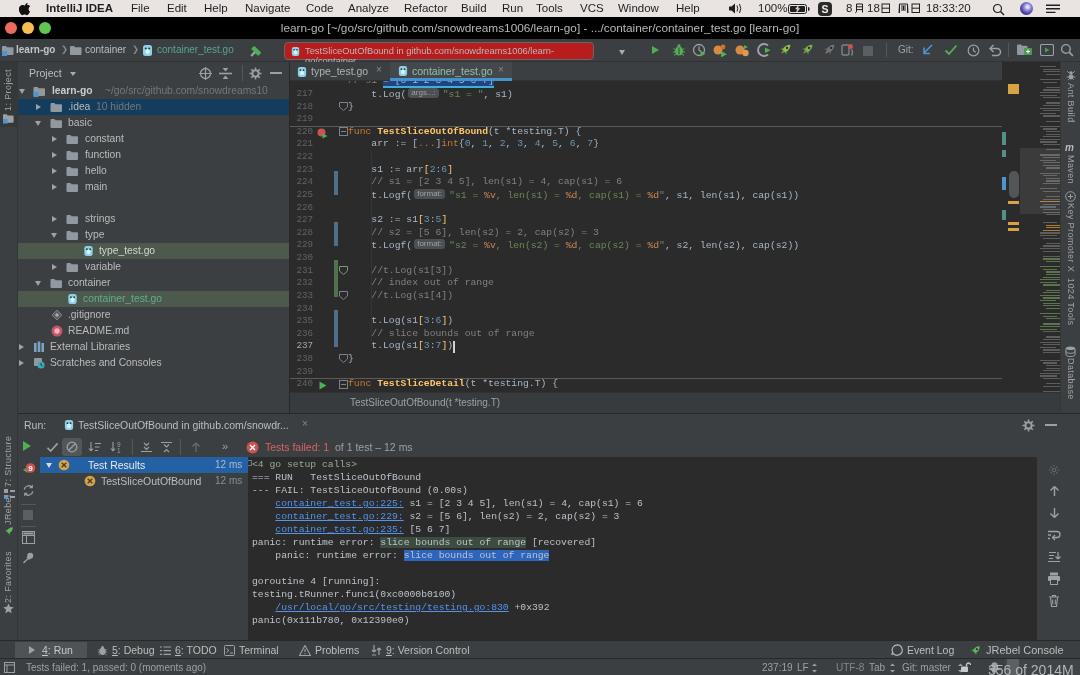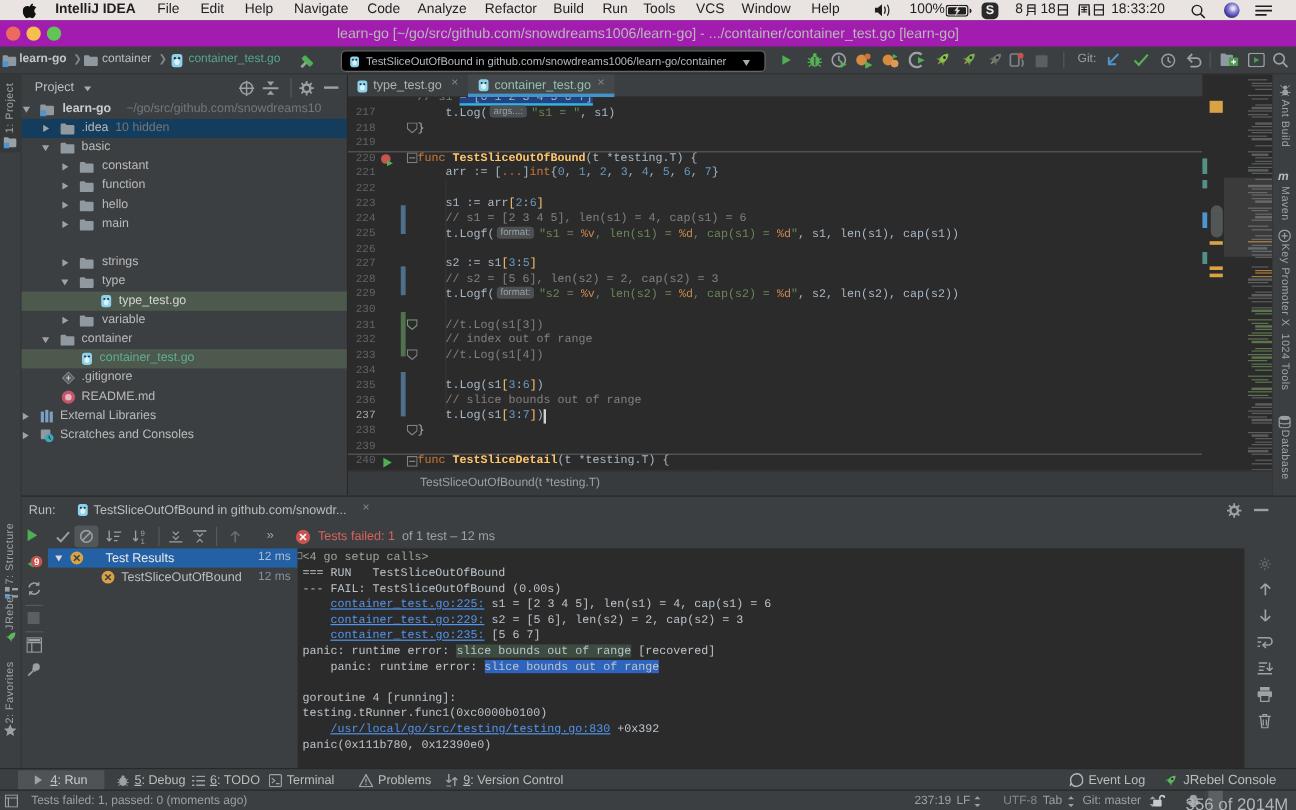--- a/index.html
+++ b/index.html
@@ -78,21 +78,21 @@
         <path d="M8.5 8.5 12 12" stroke="#1f1f1f" stroke-width="1.4"></path>
       </svg>
  <div class="a" style="left:1020px;top:2px;width:13px;height:13px;border-radius:50%;background:radial-gradient(circle at 58% 38%, #dfe4f5 0 10%, #8a7fd8 34%, #4a3fa0 62%, #171338 95%)"></div>
  <svg class="a" style="left:1046px;top:3.5px" width="15" height="10" viewBox="0 0 15 10">
         <g stroke="#1f1f1f" stroke-width="1.4">
           <path d="M0 1.2h14M0 4.8h14M0 8.4h9.5"></path>
         </g>
       </svg>
 </div>
 
-<div class="a" style="left:0;top:17px;width:1080px;height:22px;background:#a21caf">
+<div class="a" style="left:0;top:17px;width:1080px;height:22px;background:#000000">
  <div class="a" style="left:5px;top:5px;width:12px;height:12px;border-radius:50%;background:#ed6a5e"></div>
  <div class="a" style="left:22px;top:5px;width:12px;height:12px;border-radius:50%;background:#f5bf4f"></div>
  <div class="a" style="left:39px;top:5px;width:12px;height:12px;border-radius:50%;background:#61c554"></div>
  <div class="a" style="left:0;top:0;width:1080px;height:22px;text-align:center;line-height:23px;color:#b8b8b8;font-size:11.8px">learn-go [~/go/src/github.com/snowdreams1006/learn-go] - .../container/container_test.go [learn-go]</div>
 </div>
 
 <div class="a" style="left:0;top:39px;width:1080px;height:23px;background:#3c3f41;border-bottom:1px solid #323232">
  <svg class="a" style="left:2px;top:6px" width="13" height="11" viewBox="0 0 13 11">
         <path fill="#90999f" d="M0 2q0-1 1-1h3l1 1.2h5.5q1 0 1 1V9q0 1-1 1H1Q0 10 0 9z"></path>
         <rect x="0" y="6" width="5" height="5" fill="#4e94ce"></rect>
@@ -110,21 +110,21 @@
         <circle cx="7.2" cy="4.5" r="1" fill="#26333a"></circle>
         <ellipse cx="5.5" cy="7.5" rx="2.2" ry="2.6" fill="#d9f2fa"></ellipse>
       </svg>
  <span class="a" style="left:157px;top:4.5px;font-size:10px;color:#55a58e">container_test.go</span>
  <svg class="a" style="left:248px;top:4px" width="16" height="15" viewBox="0 0 16 15">
         <g transform="rotate(45 8 8)">
           <rect x="3" y="5.5" width="10" height="4.5" rx="1" fill="#4db052"></rect>
           <rect x="7" y="9.5" width="2.2" height="5.5" fill="#9aa0a4"></rect>
         </g>
       </svg>
- <div class="a" style="left:284px;top:2.5px;width:354px;height:18px;border:1px solid #646768;border-radius:4px;background:#000000">
+ <div class="a" style="left:284px;top:2.5px;width:310px;height:18px;border:1px solid #646768;border-radius:4px;background:#b91c1c">
    <svg class="a" style="left:6px;top:3px" width="9" height="11" viewBox="0 0 11 13">
           <rect x="1" y="1" width="9" height="11" rx="2.5" fill="#8ed1ea"></rect>
           <circle cx="3.8" cy="4.5" r="1" fill="#26333a"></circle>
           <circle cx="7.2" cy="4.5" r="1" fill="#26333a"></circle>
           <ellipse cx="5.5" cy="7.5" rx="2.2" ry="2.6" fill="#d9f2fa"></ellipse>
         </svg>
    <span class="a" style="left:20px;top:3.5px;font-size:9.3px;color:#b6babc">TestSliceOutOfBound in github.com/snowdreams1006/learn-go/container</span>
    <div class="tri-d a" style="left:334px;top:7px;border-top-color:#a7acaf"></div>
  </div>
  <div class="tri-r a" style="left:652px;top:7px;border-left-color:#4db052;border-top-width:4.5px;border-bottom-width:4.5px;border-left-width:7px"></div>

